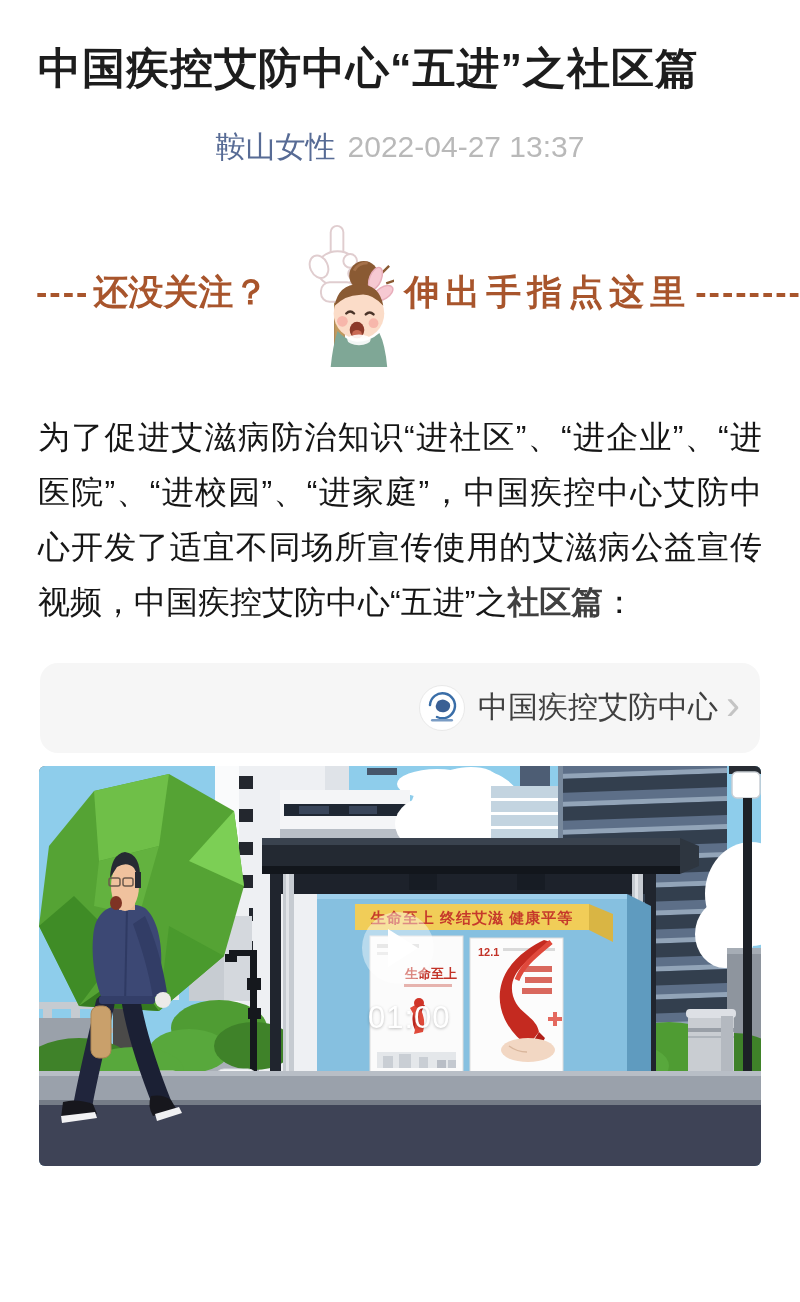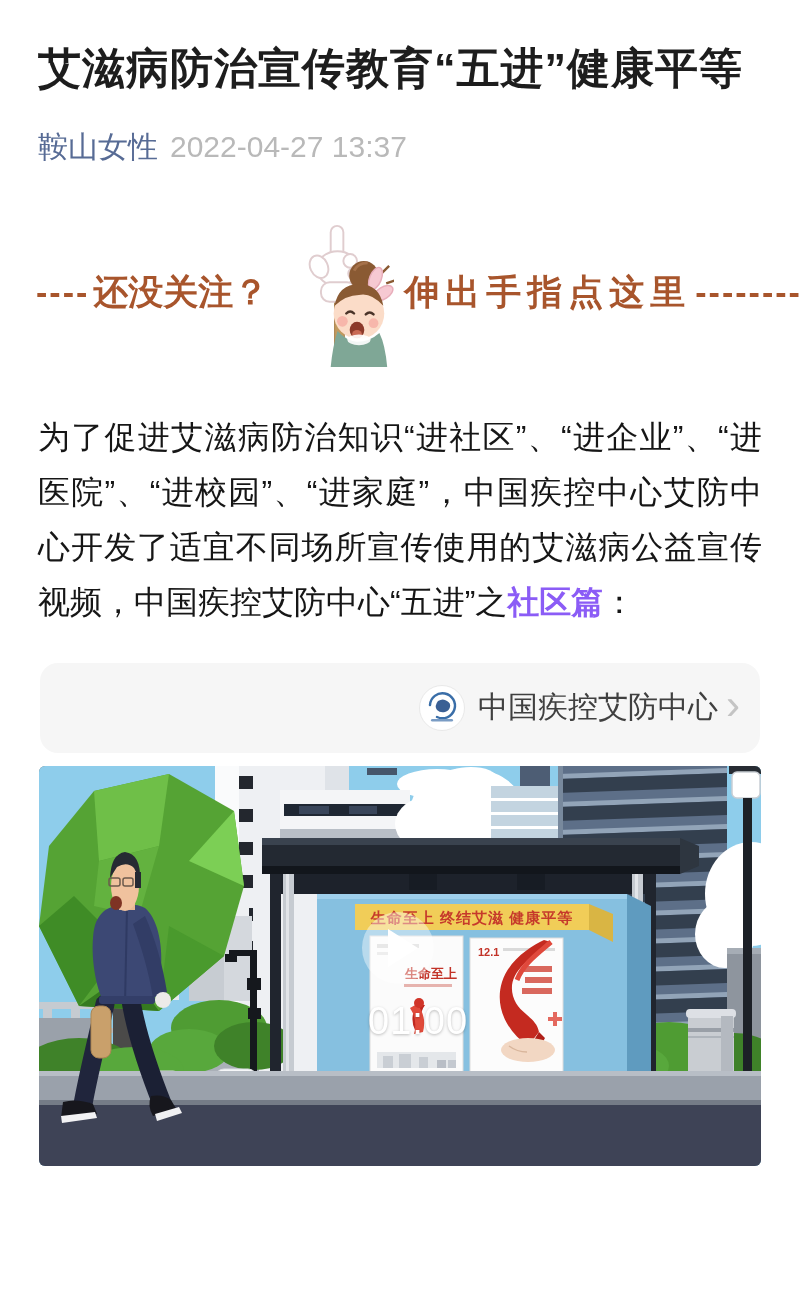--- a/index.html
+++ b/index.html
@@ -3,63 +3,63 @@
 <meta charset="utf-8">
 <style>
   * { margin:0; padding:0; box-sizing:border-box; }
   html,body { background:#ffffff; }
   body { font-family:"Liberation Sans","DejaVu Sans",sans-serif; }
   .page { position:relative; width:800px; height:1302px; background:#ffffff; overflow:hidden; }
 
   .title { margin:40px 38px 0 38px; font-size:43px; line-height:1.32; font-weight:700;
            color:#1d1d1d; letter-spacing:1px; }
 
-  .meta { margin:30px 38px 0 38px; display:flex; align-items:baseline; gap:12px; font-size:30px; }
+  .meta { margin:30px 38px 0 38px; display:flex; align-items:baseline; gap:12px; font-size:30px;justify-content:center; }
   .author { color:#576b95; cursor:pointer; }
   .date { color:#b9b9b9; }
 
   .banner { margin:50px 36px 0 36px; height:150px; display:flex; align-items:center;
             color:#a8552c; font-weight:700; white-space:nowrap; }
   .banner .dash { font-size:34px; letter-spacing:2px; }
   .banner .btxt { font-size:35px; margin:0 4px; }
   .banner .btxt.spaced { letter-spacing:6px; }
   .banner svg.girl { width:112px; height:150px; margin:0 6px 0 10px; flex:0 0 auto; transform:translateY(2px); }
 
   .body-text { margin:42px 38px 0 38px; width:724px; font-size:32px; line-height:55px;
                color:#161616; text-align:justify; }
-  .body-text .hl { color:#8b5cf6; font-weight:700; }
+  .body-text .hl { color:#404040; font-weight:700; }
 
   .source-bar { margin:33px auto 0 auto; width:720px; height:90px; background:#f6f6f6;
                 border-radius:18px; display:flex; align-items:center; padding:0 20px 0 32px; }
   .source-bar .prefix { font-size:30px; color:#3a3a3a; }
   .source-bar .sp { flex:1; }
   .logo-badge { width:46px; height:46px; border-radius:50%; background:#fff; border:1px solid #e9e9e9;
                 margin-right:13px; display:flex; align-items:center; justify-content:center; overflow:hidden; }
   .source-bar .account { font-size:30px; color:#404040; cursor:pointer; }
   .source-bar .chev { font-size:42px; color:#c4c4c4; line-height:1; margin-left:8px; transform:translateY(-3px); }
 
   .video { position:relative; margin:13px auto 0 auto; width:722px; height:400px;
            border-radius:6px; overflow:hidden; background:#737373; cursor:pointer; }
   .video svg.scene { display:block; width:722px; height:400px; }
   .play-btn { position:absolute; left:323px; top:146px; width:72px; height:72px; border-radius:50%;
               background:rgba(255,255,255,0.42); }
   .play-btn .tri { position:absolute; left:26px; top:17px; width:0; height:0;
                    border-left:30px solid #ffffff; border-top:19px solid transparent;
                    border-bottom:19px solid transparent; }
-  .duration { position:absolute; left:329px; top:234px; color:#ffffff; font-size:38px;
+  .duration { position:absolute; left:329px; top:234px; color:#ffffff; font-size:31px;
               letter-spacing:1px; text-shadow:0 1px 3px rgba(0,0,0,0.25); }
 
   .caption { margin:50px 38px 0 55px; font-size:28px; color:#9c9c9c; }
 </style>
 </head>
 <body>
 
 <div class="page">
 
-  <h1 class="title">艾滋病防治宣传教育“五进”健康平等</h1>
+  <h1 class="title">中国疾控艾防中心“五进”之社区篇</h1>
 
   <div class="meta">
     <span class="author">鞍山女性</span>
     <span class="date">2022-04-27 13:37</span>
   </div>
 
   <div class="banner">
     <span class="dash">----</span>
     <span class="btxt">还没关注？</span>
     <svg class="girl" viewBox="0 0 115 150">

